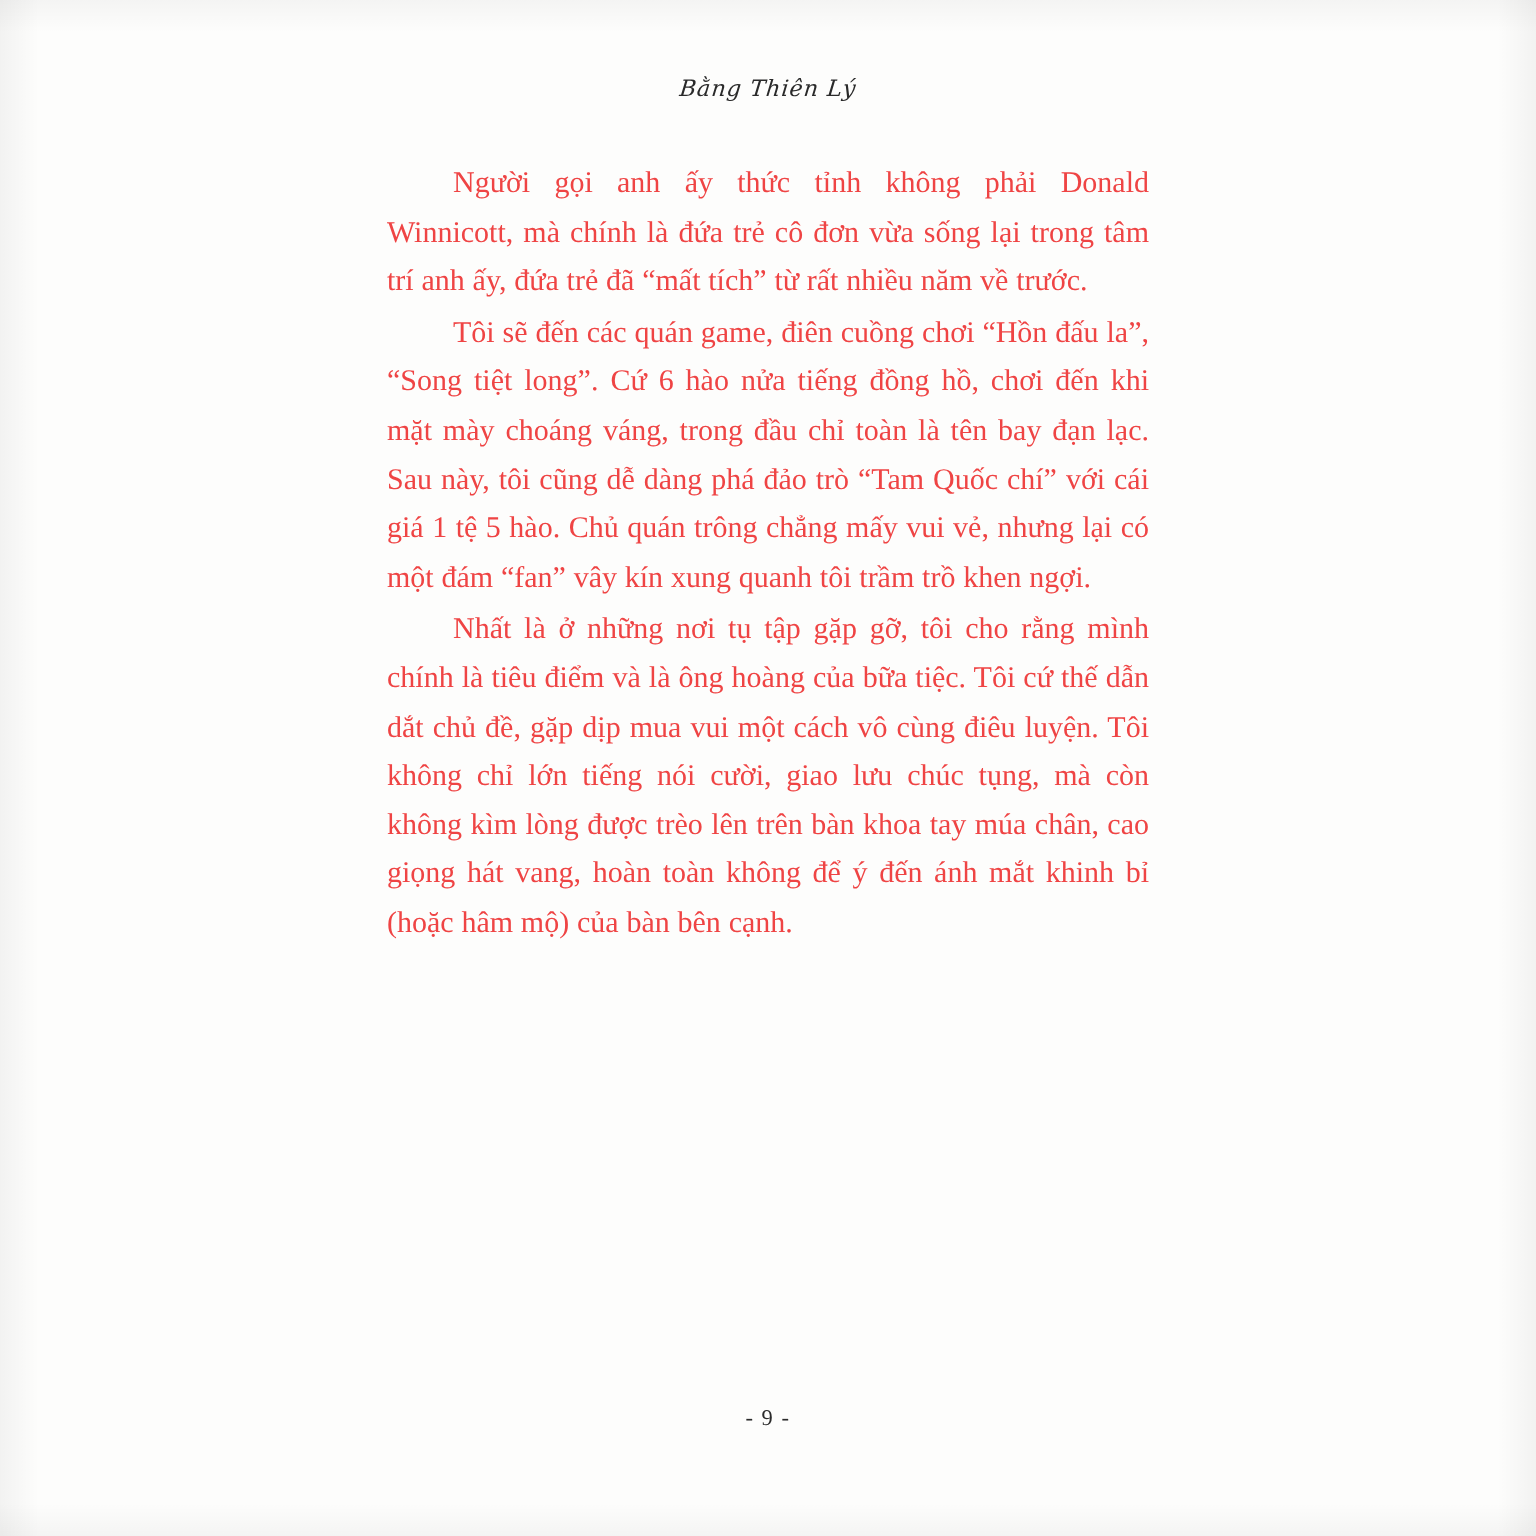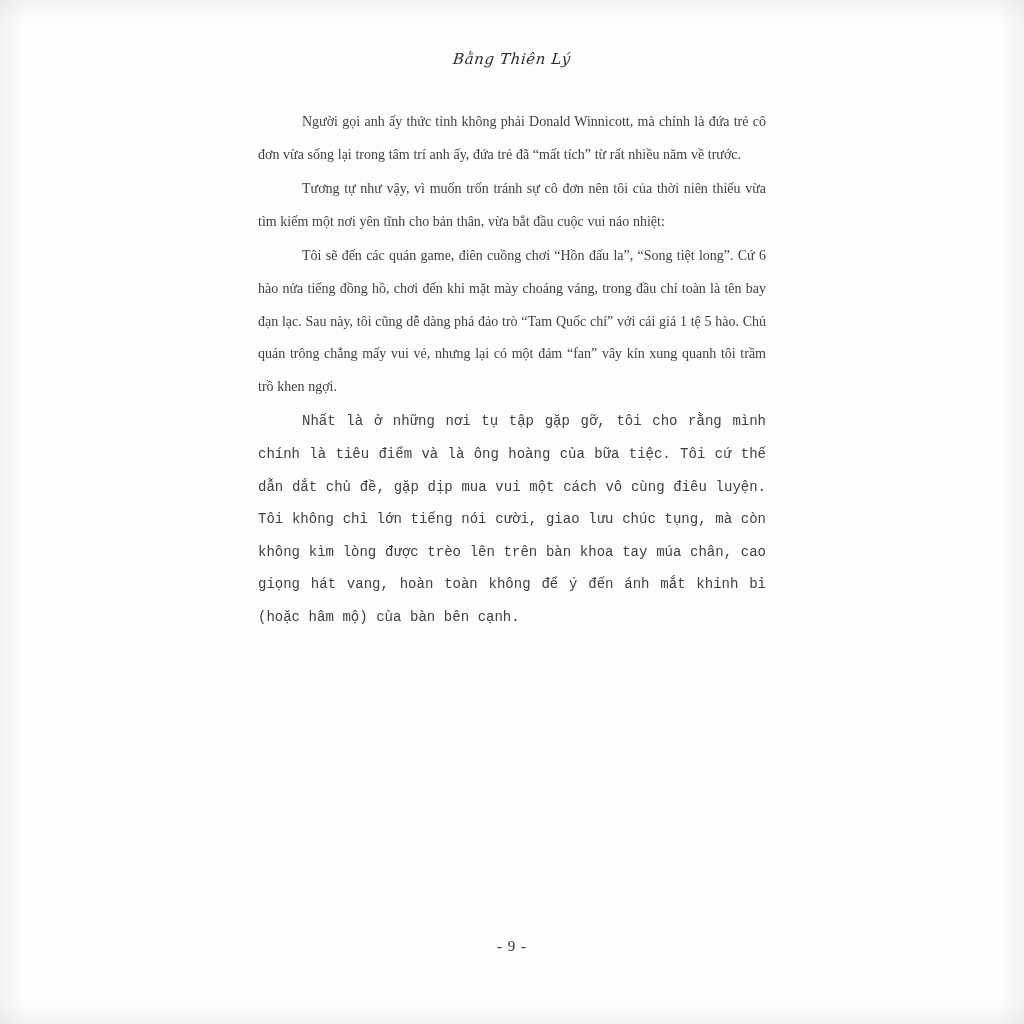--- a/index.html
+++ b/index.html
@@ -48,28 +48,27 @@
     letter-spacing: 0.6px;
     color: #2a2a2a;
     margin: 0 0 38px 0;
     transform: skewX(-6deg);
   }
   .body-text p {
     margin: 0 0 2px 0;
     text-indent: 44px;
     text-align: justify;
     text-justify: inter-word;
-    font-size: 14px;
+    font-size: 20px;
     line-height: 32.6px;
-    color: #404040;
+    color: #ef4444;
     word-spacing: 0.2px;
   }
   .body-text p:last-child {
     margin-bottom: 0;
-    font-family: Liberation Mono, monospace;
   }
   .folio {
     position: absolute;
     left: 0;
     right: 0;
     top: 938px;
     text-align: center;
     font-size: 15px;
     letter-spacing: 1px;
     color: #2b2b2b;
@@ -79,21 +78,20 @@
 <body>
 
 <div class="page">
 
   <div class="content">
 
     <div class="running-head">Bằng Thiên Lý</div>
 
     <div class="body-text">
       <p>Người gọi anh ấy thức tỉnh không phải Donald Winnicott, mà chính là đứa trẻ cô đơn vừa sống lại trong tâm trí anh ấy, đứa trẻ đã “mất tích” từ rất nhiều năm về trước.</p>
-      <p>Tương tự như vậy, vì muốn trốn tránh sự cô đơn nên tôi của thời niên thiếu vừa tìm kiếm một nơi yên tĩnh cho bản thân, vừa bắt đầu cuộc vui náo nhiệt:</p>
       <p>Tôi sẽ đến các quán game, điên cuồng chơi “Hồn đấu la”, “Song tiệt long”. Cứ 6 hào nửa tiếng đồng hồ, chơi đến khi mặt mày choáng váng, trong đầu chỉ toàn là tên bay đạn lạc. Sau này, tôi cũng dễ dàng phá đảo trò “Tam Quốc chí” với cái giá 1 tệ 5 hào. Chủ quán trông chẳng mấy vui vẻ, nhưng lại có một đám “fan” vây kín xung quanh tôi trầm trồ khen ngợi.</p>
       <p>Nhất là ở những nơi tụ tập gặp gỡ, tôi cho rằng mình chính là tiêu điểm và là ông hoàng của bữa tiệc. Tôi cứ thế dẫn dắt chủ đề, gặp dịp mua vui một cách vô cùng điêu luyện. Tôi không chỉ lớn tiếng nói cười, giao lưu chúc tụng, mà còn không kìm lòng được trèo lên trên bàn khoa tay múa chân, cao giọng hát vang, hoàn toàn không để ý đến ánh mắt khinh bỉ (hoặc hâm mộ) của bàn bên cạnh.</p>
     </div>
 
   </div>
 
   <div class="folio">- 9 -</div>
 
 </div>
 

